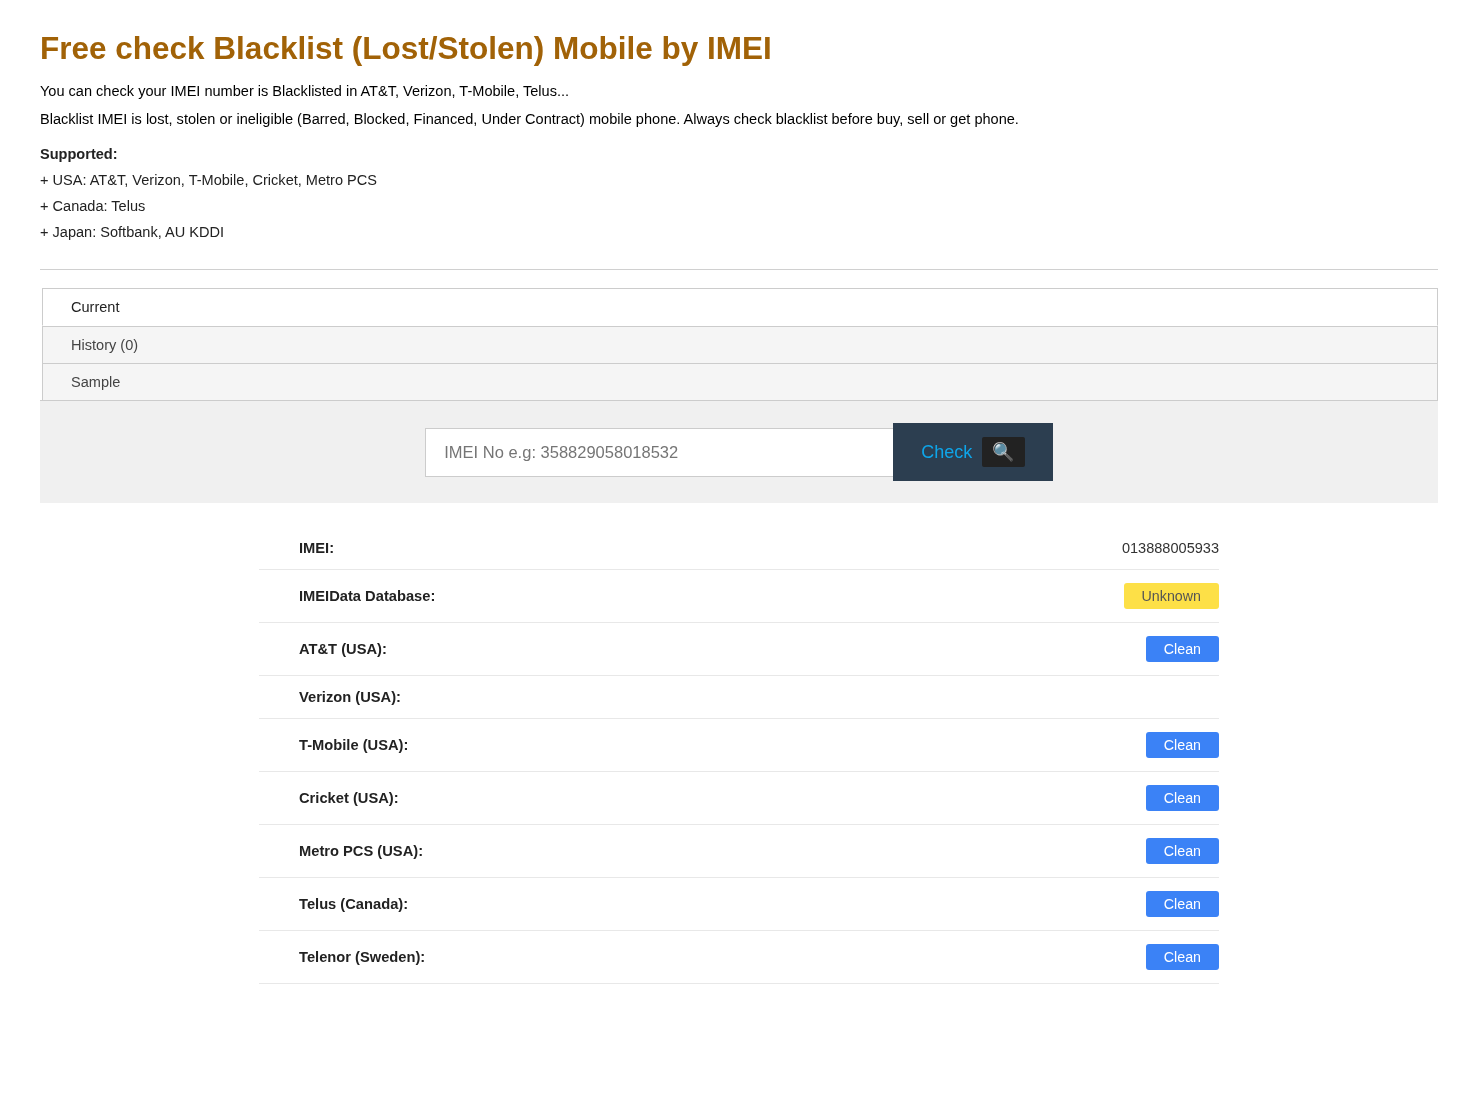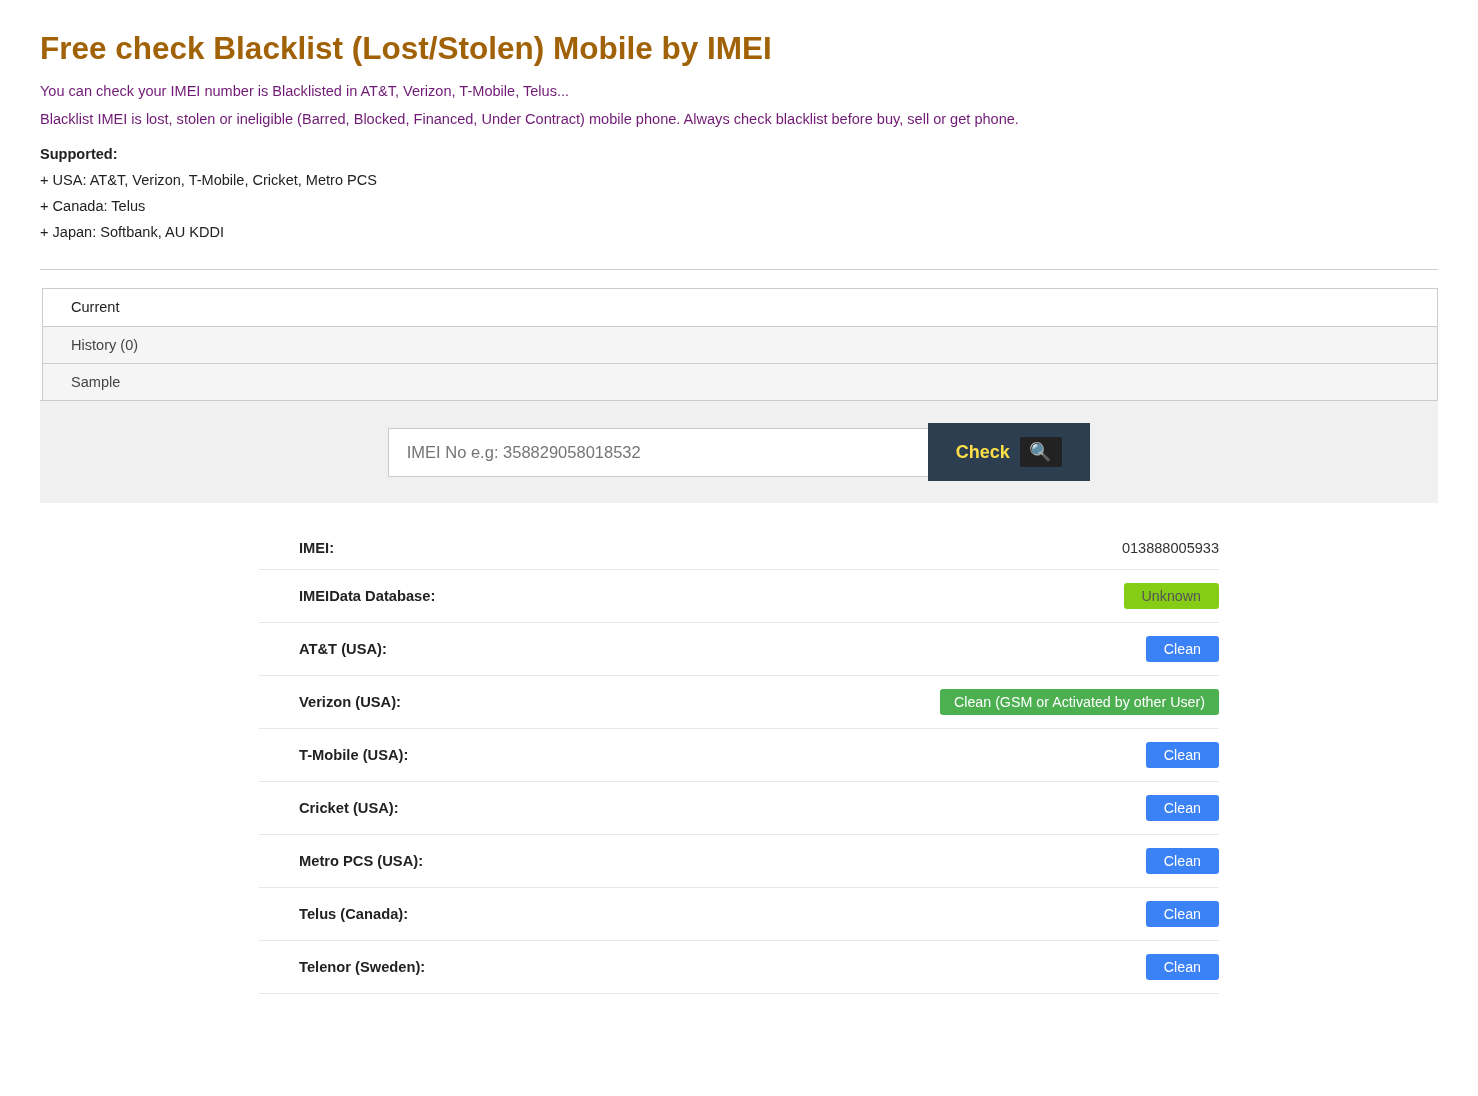--- a/index.html
+++ b/index.html
@@ -11,21 +11,21 @@
       padding: 30px 40px;
     }
     h1 {
       font-size: 2.1em;
       font-weight: 700;
       margin-bottom: 14px;
       color: #a16207;
     }
     .intro-text {
       margin-bottom: 6px;
-      color: #701a75;
+      color: #000000;
       font-size: 0.97em;
       line-height: 1.5;
     }
     .supported {
       margin-top: 10px;
       font-size: 0.97em;
       line-height: 1.8;
     }
     .supported-label {
       font-weight: 700;
@@ -60,36 +60,36 @@
     }
     
     .search-area {
       background: #f0f0f0;
       padding: 22px 0;
       display: flex;
       justify-content: center;
       align-items: center;
     }
     .search-input {
-      width: 540px;
+      width: 468px;
       padding: 14px 18px;
       font-size: 1.1em;
       border: 1px solid #ccc;
       border-right: none;
       outline: none;
       color: #4d7c0f;
       background: #fff;
     }
     .check-btn {
       background: #2c3e50;
-      color: #fde047;
+      color: #0ea5e9;
       border: none;
       padding: 14px 28px;
       font-size: 1.2em;
-      font-weight: 700;
+      font-weight: 400;
       cursor: pointer;
       display: flex;
       align-items: center;
       gap: 10px;
     }
     .check-btn .search-icon-btn {
       font-size: 1em;
       background: #222;
       padding: 4px 10px;
       border-radius: 2px;
@@ -125,21 +125,21 @@
       color: #fff;
     }
     .badge-green {
       background: #3b82f6;
     }
     .badge-green-wide {
       background: #4caf50;
       padding: 5px 14px;
     }
     .badge-gray {
-      background: #84cc16;
+      background: #fde047;
       color: #555;
     }
   </style>
 </head>
 <body>
 
 <h1>Free check Blacklist (Lost/Stolen) Mobile by IMEI</h1>
 
 <p class="intro-text">You can check your IMEI number is Blacklisted in AT&amp;T, Verizon, T-Mobile, Telus...</p>
 <p class="intro-text">Blacklist IMEI is lost, stolen or ineligible (Barred, Blocked, Financed, Under Contract) mobile phone. Always check blacklist before buy, sell or get phone.</p>
@@ -180,21 +180,20 @@
       <div class="result-row">
         <span class="result-label">IMEIData Database:</span>
         <span class="badge badge-gray">Unknown</span>
       </div>
       <div class="result-row">
         <span class="result-label">AT&amp;T (USA):</span>
         <span class="badge badge-green">Clean</span>
       </div>
       <div class="result-row">
         <span class="result-label">Verizon (USA):</span>
-        <span class="badge badge-green-wide">Clean (GSM or Activated by other User)</span>
       </div>
       <div class="result-row">
         <span class="result-label">T-Mobile (USA):</span>
         <span class="badge badge-green">Clean</span>
       </div>
       <div class="result-row">
         <span class="result-label">Cricket (USA):</span>
         <span class="badge badge-green">Clean</span>
       </div>
       <div class="result-row">

